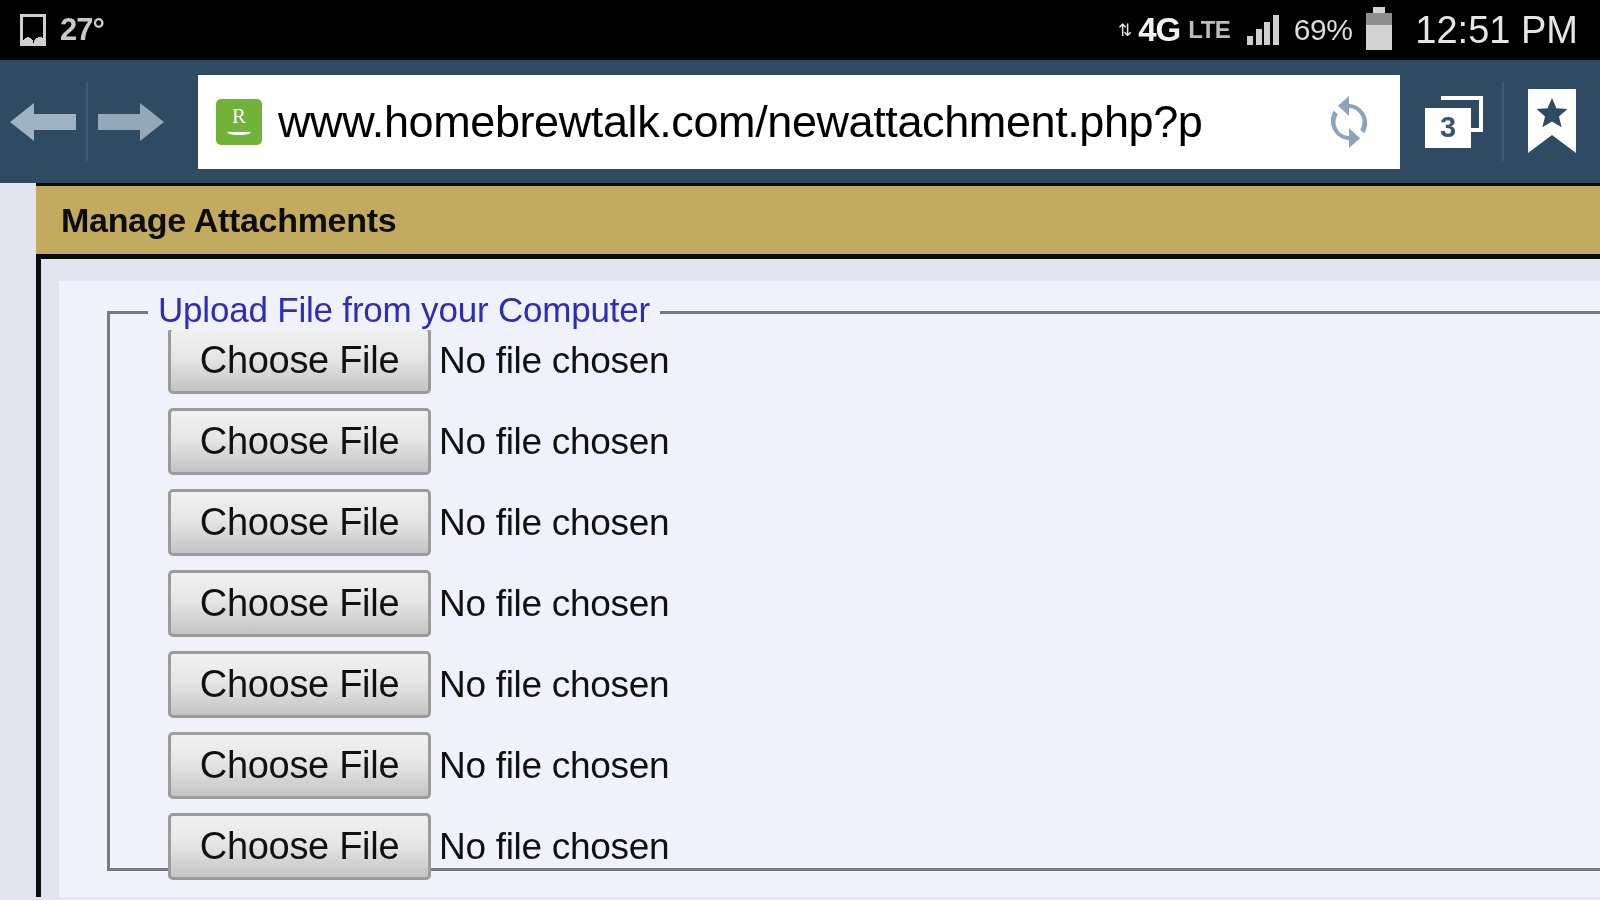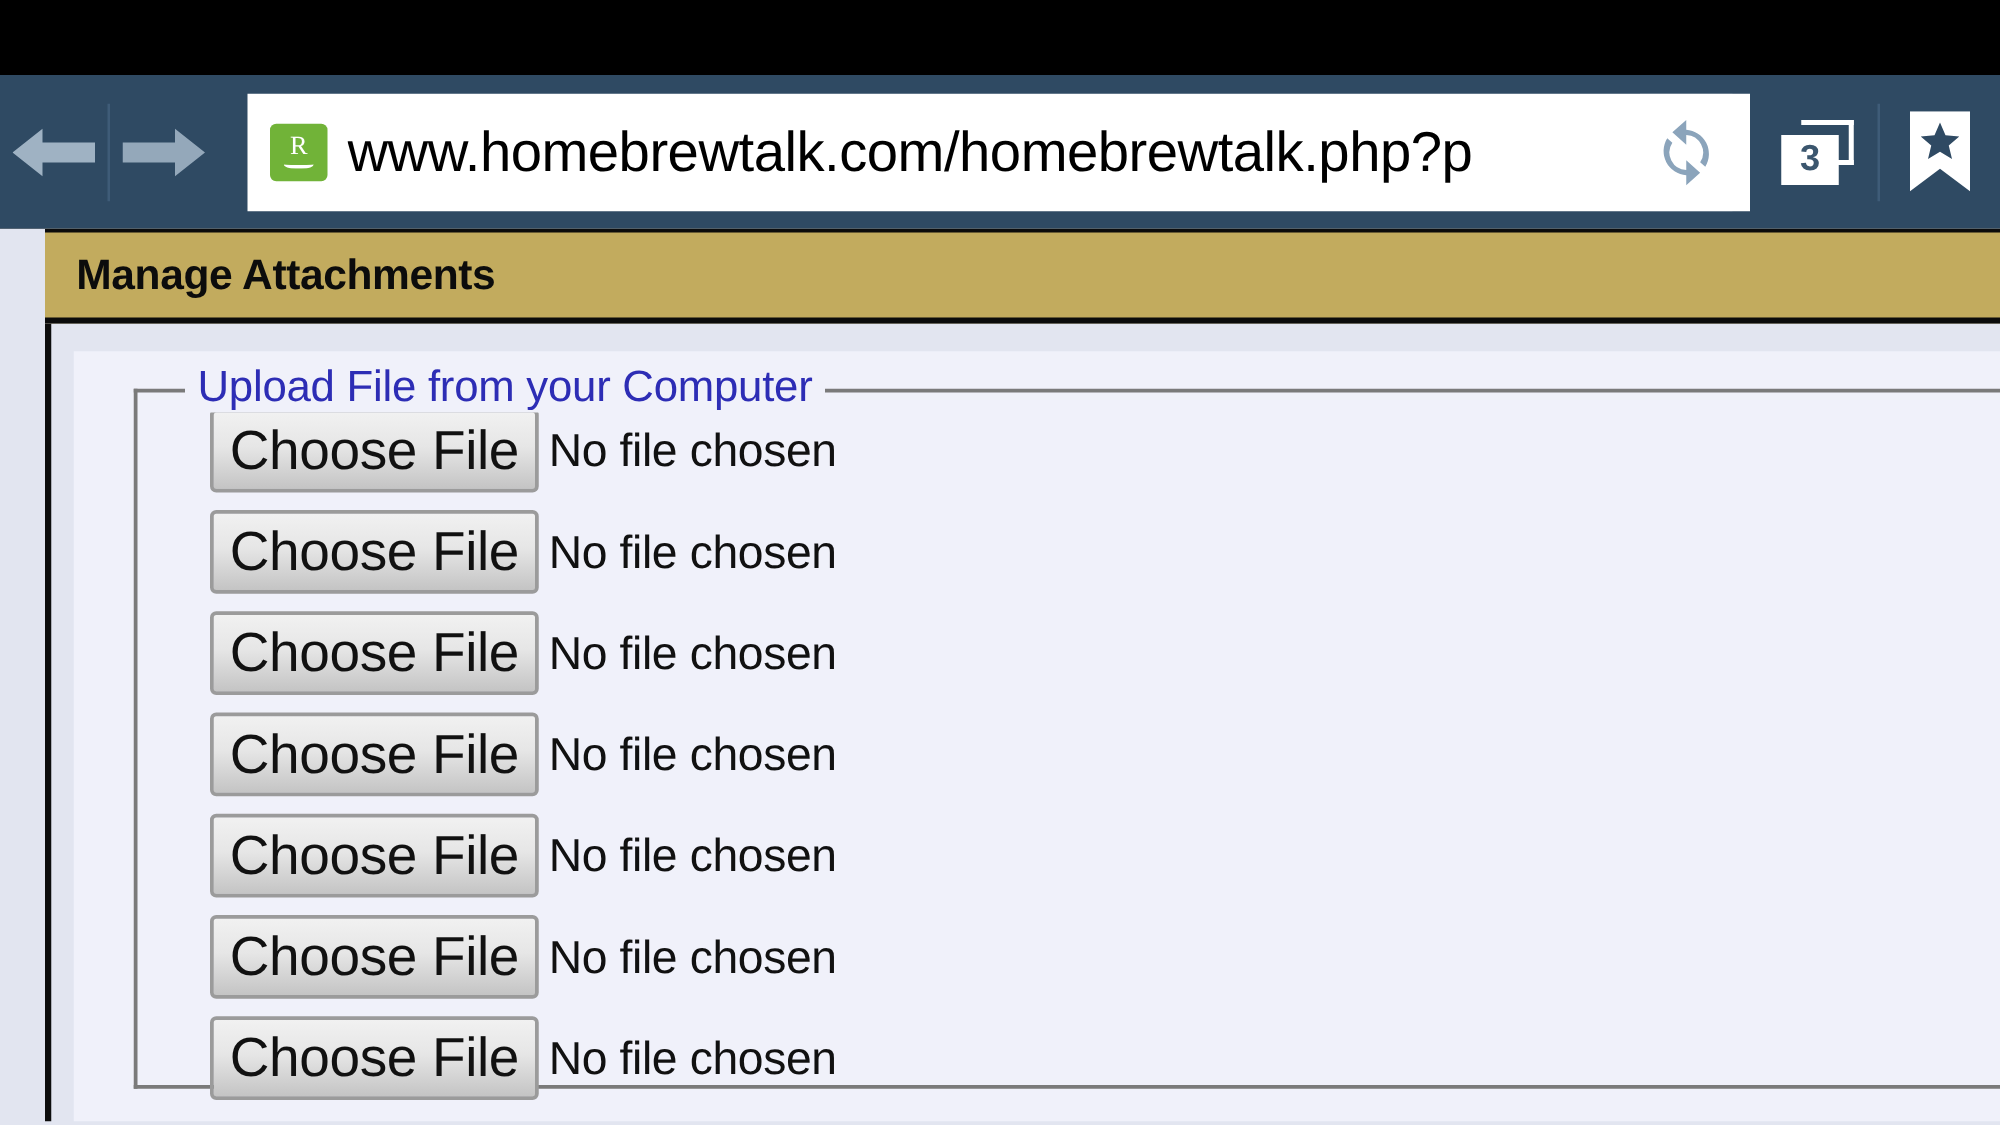--- a/index.html
+++ b/index.html
@@ -309,41 +309,63 @@
     height: 81px;
     margin-left: 18px;
   }
   .choose-file-btn {
     width: 263px;
     height: 67px;
     background: linear-gradient(to bottom, #f1f1f1 0%, #e6e6e6 45%, #c4c4c4 100%);
     border: 3px solid #9b9b9b;
     border-radius: 5px;
     color: #111111;
-    font-size: 44px;
+    font-size: 38px;
     font-family: "Liberation Sans", sans-serif;
     display: flex;
     align-items: center;
     justify-content: center;
     letter-spacing: -0.3px;
     flex: 0 0 auto;
   }
   .file-status {
     margin-left: 8px;
     color: #111111;
     font-size: 37px;
     letter-spacing: -0.3px;
     white-space: nowrap;
   }
 </style>
 </head>
 <body>
 
 <div id="screen">
 
+  <div id="status-bar">
+    <div class="sb-left">
+      <span class="gallery-icon"></span>
+      <span class="temp-text">27°</span>
+    </div>
+    <div class="sb-right">
+      <span class="net-updown">⇅</span>
+      <span class="net-4g">4G</span>
+      <span class="net-lte">LTE</span>
+      <span class="signal-bars">
+        <i></i>
+          <i></i>
+          <i></i>
+          <i></i>
+      </span>
+      <span class="batt-pct">69%</span>
+      <span class="battery">
+        <span class="battery-fill"></span>
+      </span>
+      <span class="clock">12:51 PM</span>
+    </div>
+  </div>
 
   <div id="browser-bar">
 
     <div class="nav-btn">
       <svg class="arrow-svg" width="66" height="46" viewBox="0 0 66 46">
         <polygon points="0,23 24,4 24,15 66,15 66,31 24,31 24,42" fill="#9fb2c3"></polygon>
       </svg>
     </div>
 
     <div class="chrome-div"></div>
@@ -352,21 +374,21 @@
       <svg class="arrow-svg" width="66" height="46" viewBox="0 0 66 46">
         <polygon points="66,23 42,4 42,15 0,15 0,31 42,31 42,42" fill="#94a8ba"></polygon>
       </svg>
     </div>
 
     <div id="url-container">
       <span class="reader-icon">
         <span class="r-letter">R</span>
         <span class="r-book"></span>
       </span>
-      <span id="url-text">www.homebrewtalk.com/homebrewtalk.php?p</span>
+      <span id="url-text">www.homebrewtalk.com/newattachment.php?p</span>
       <span class="refresh-btn">
         <svg width="58" height="58" viewBox="0 0 24 24">
           <path d="M12 4.5 V1.2 L7.4 5.3 L12 9.4 V6.2 a5.8 5.8 0 0 1 4.6 9.0 l1.7 1.5 A8.0 8.0 0 0 0 12 4.5 z" fill="#8ba4bb"></path>
           <path d="M12 19.5 v3.3 l4.6 -4.1 L12 14.6 v3.2 a5.8 5.8 0 0 1 -4.6 -9.0 L5.7 7.3 A8.0 8.0 0 0 0 12 19.5 z" fill="#8ba4bb"></path>
         </svg>
       </span>
     </div>
 
     <div class="tabs-btn">
       <span class="tab-stack">

